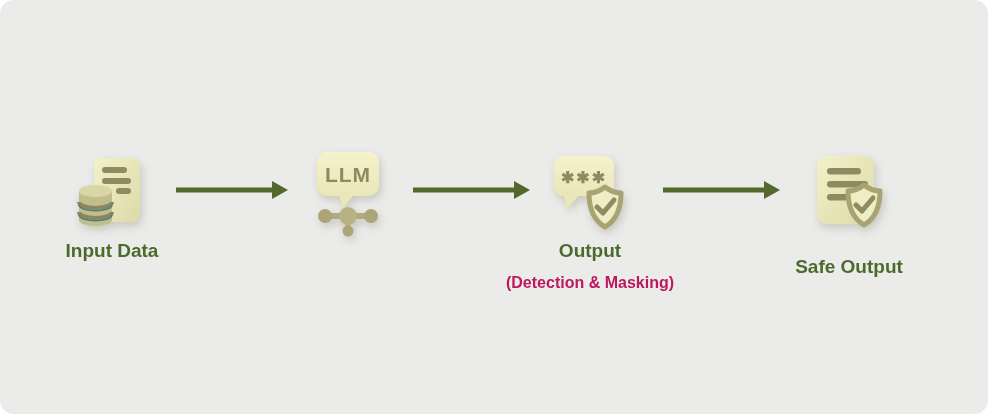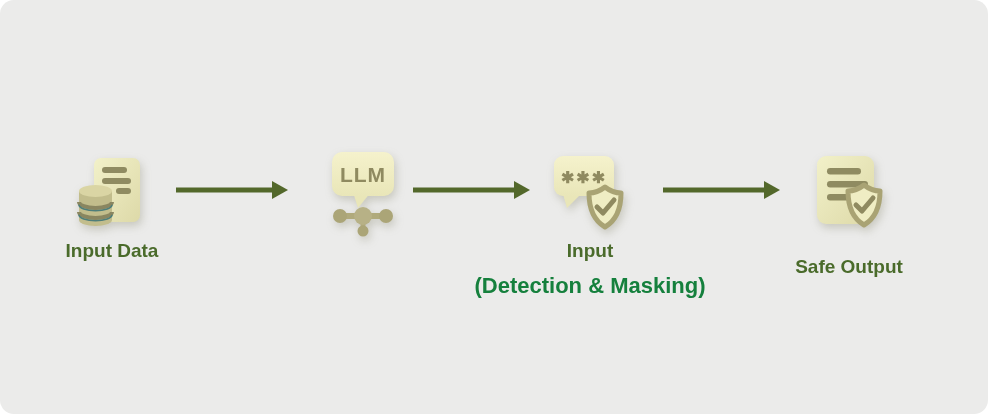--- a/index.html
+++ b/index.html
@@ -3,21 +3,21 @@
 <meta charset="utf-8">
 <style>
   html,body{margin:0;padding:0;background:#ffffff;}
   .canvas{position:relative;width:988px;height:414px;background:#ffffff;overflow:hidden;
           font-family:"Liberation Sans",sans-serif;}
   .card{position:absolute;inset:0;background:#EBEBEA;border-radius:14px;}
   .step{position:absolute;top:148px;width:224px;display:flex;flex-direction:column;align-items:center;}
   .icon-wrap{height:92px;display:flex;align-items:center;justify-content:center;}
   .icon-wrap svg{filter:drop-shadow(2px 4px 4px rgba(120,120,90,0.30));}
   .label{margin-top:1px;font-size:19px;font-weight:bold;color:#4A6B2B;line-height:1.1;text-align:center;}
-  .sublabel{margin-top:12px;font-size:22px;font-weight:bold;color:#15803d;line-height:1.1;text-align:center;white-space:nowrap;}
+  .sublabel{margin-top:12px;font-size:16px;font-weight:bold;color:#be185d;line-height:1.1;text-align:center;white-space:nowrap;}
   .arrow{position:absolute;top:179px;}
   .bub-text{font-family:"Liberation Sans",sans-serif;font-weight:bold;fill:#8F8A60;}
 </style>
 </head>
 <body>
 
 <div class="canvas">
   <div class="card"></div>
 
   <div class="step" style="left:0px;">
@@ -43,21 +43,21 @@
       </svg>
     </div>
     <div class="label">Input Data</div>
   </div>
 
   <svg class="arrow" style="left:176px;" width="113" height="22" viewBox="0 0 113 22">
     <rect x="0" y="8.5" width="99" height="5" fill="#53682B"></rect>
     <polygon points="96,2 112,11 96,20" fill="#53682B"></polygon>
   </svg>
 
-  <div class="step" style="left:251px;">
+  <div class="step" style="left:236px;">
     <div class="icon-wrap">
       <svg width="74" height="88" viewBox="0 0 74 88">
         <defs>
           <linearGradient id="bub1" x1="0" y1="0" x2="0" y2="1">
             <stop offset="0" stop-color="#F5F2CC"></stop>
               <stop offset="1" stop-color="#E9E6B8"></stop>
           </linearGradient>
         </defs>
         <polygon points="27,42 45,42 32,58" fill="#E9E6B8"></polygon>
         <rect x="6" y="2" width="62" height="44" rx="10" fill="url(#bub1)"></rect>
@@ -88,21 +88,21 @@
         </defs>
         <polygon points="11,42 29,42 15,56" fill="#E9E6B8"></polygon>
         <rect x="2" y="4" width="60" height="40" rx="9" fill="url(#bub2)"></rect>
         <text class="bub-text" x="32" y="31" text-anchor="middle" font-size="16" letter-spacing="2">✱✱✱</text>
         <g transform="translate(31,32)">
           <path d="M22 3 C27 7 33 9 38 9 C38 23 34 36 22 43 C10 36 6 23 6 9 C11 9 17 7 22 3 Z" fill="#EFEDC3" stroke="#A9A374" stroke-width="5" stroke-linejoin="round"></path>
           <path d="M14 23 L20 29 L31 16" fill="none" stroke="#8F8A60" stroke-width="5" stroke-linecap="round" stroke-linejoin="round"></path>
         </g>
       </svg>
     </div>
-    <div class="label">Input</div>
+    <div class="label">Output</div>
     <div class="sublabel">(Detection &amp; Masking)</div>
   </div>
 
   <svg class="arrow" style="left:663px;" width="118" height="22" viewBox="0 0 118 22">
     <rect x="0" y="8.5" width="104" height="5" fill="#53682B"></rect>
     <polygon points="101,2 117,11 101,20" fill="#53682B"></polygon>
   </svg>
 
   <div class="step" style="left:737px;gap:16px;">
     <div class="icon-wrap">

